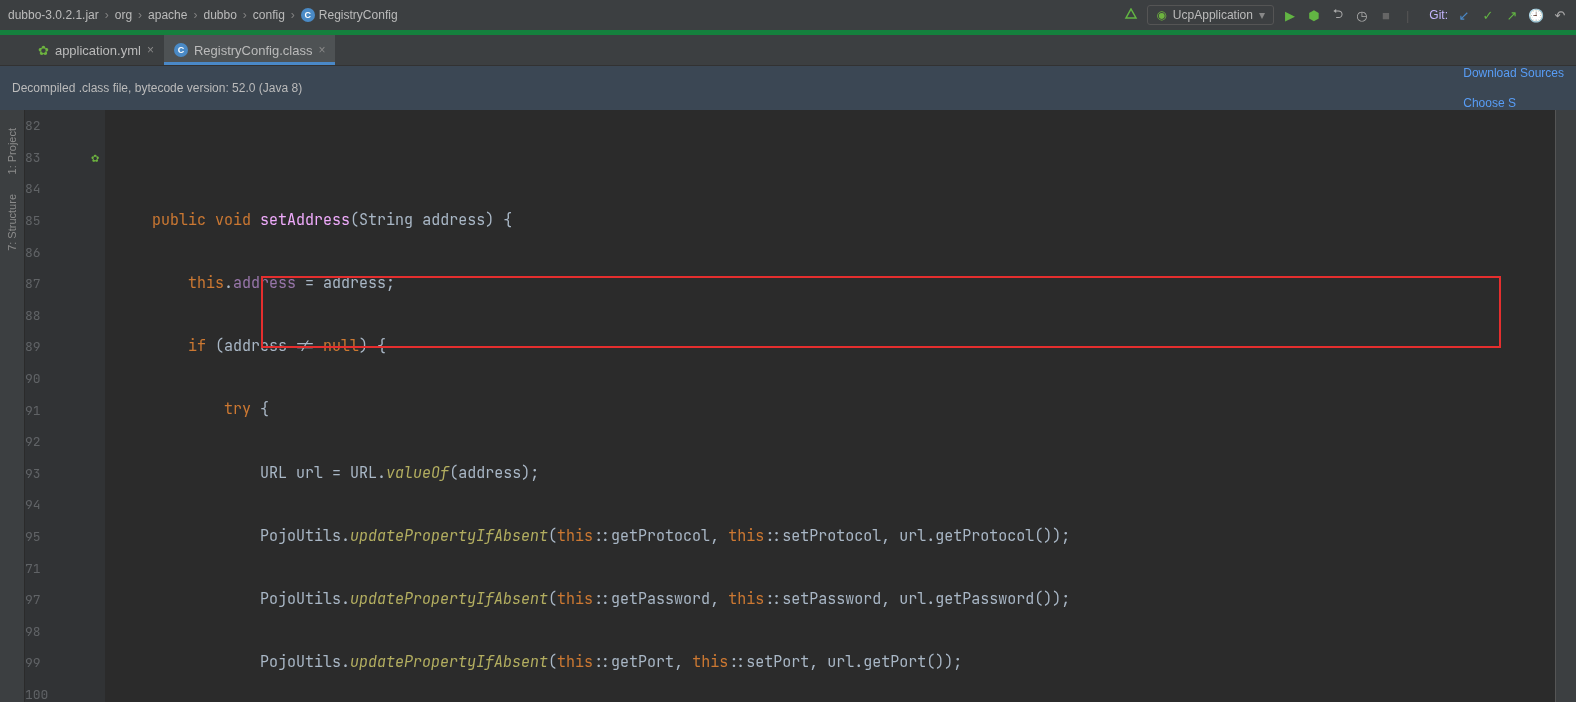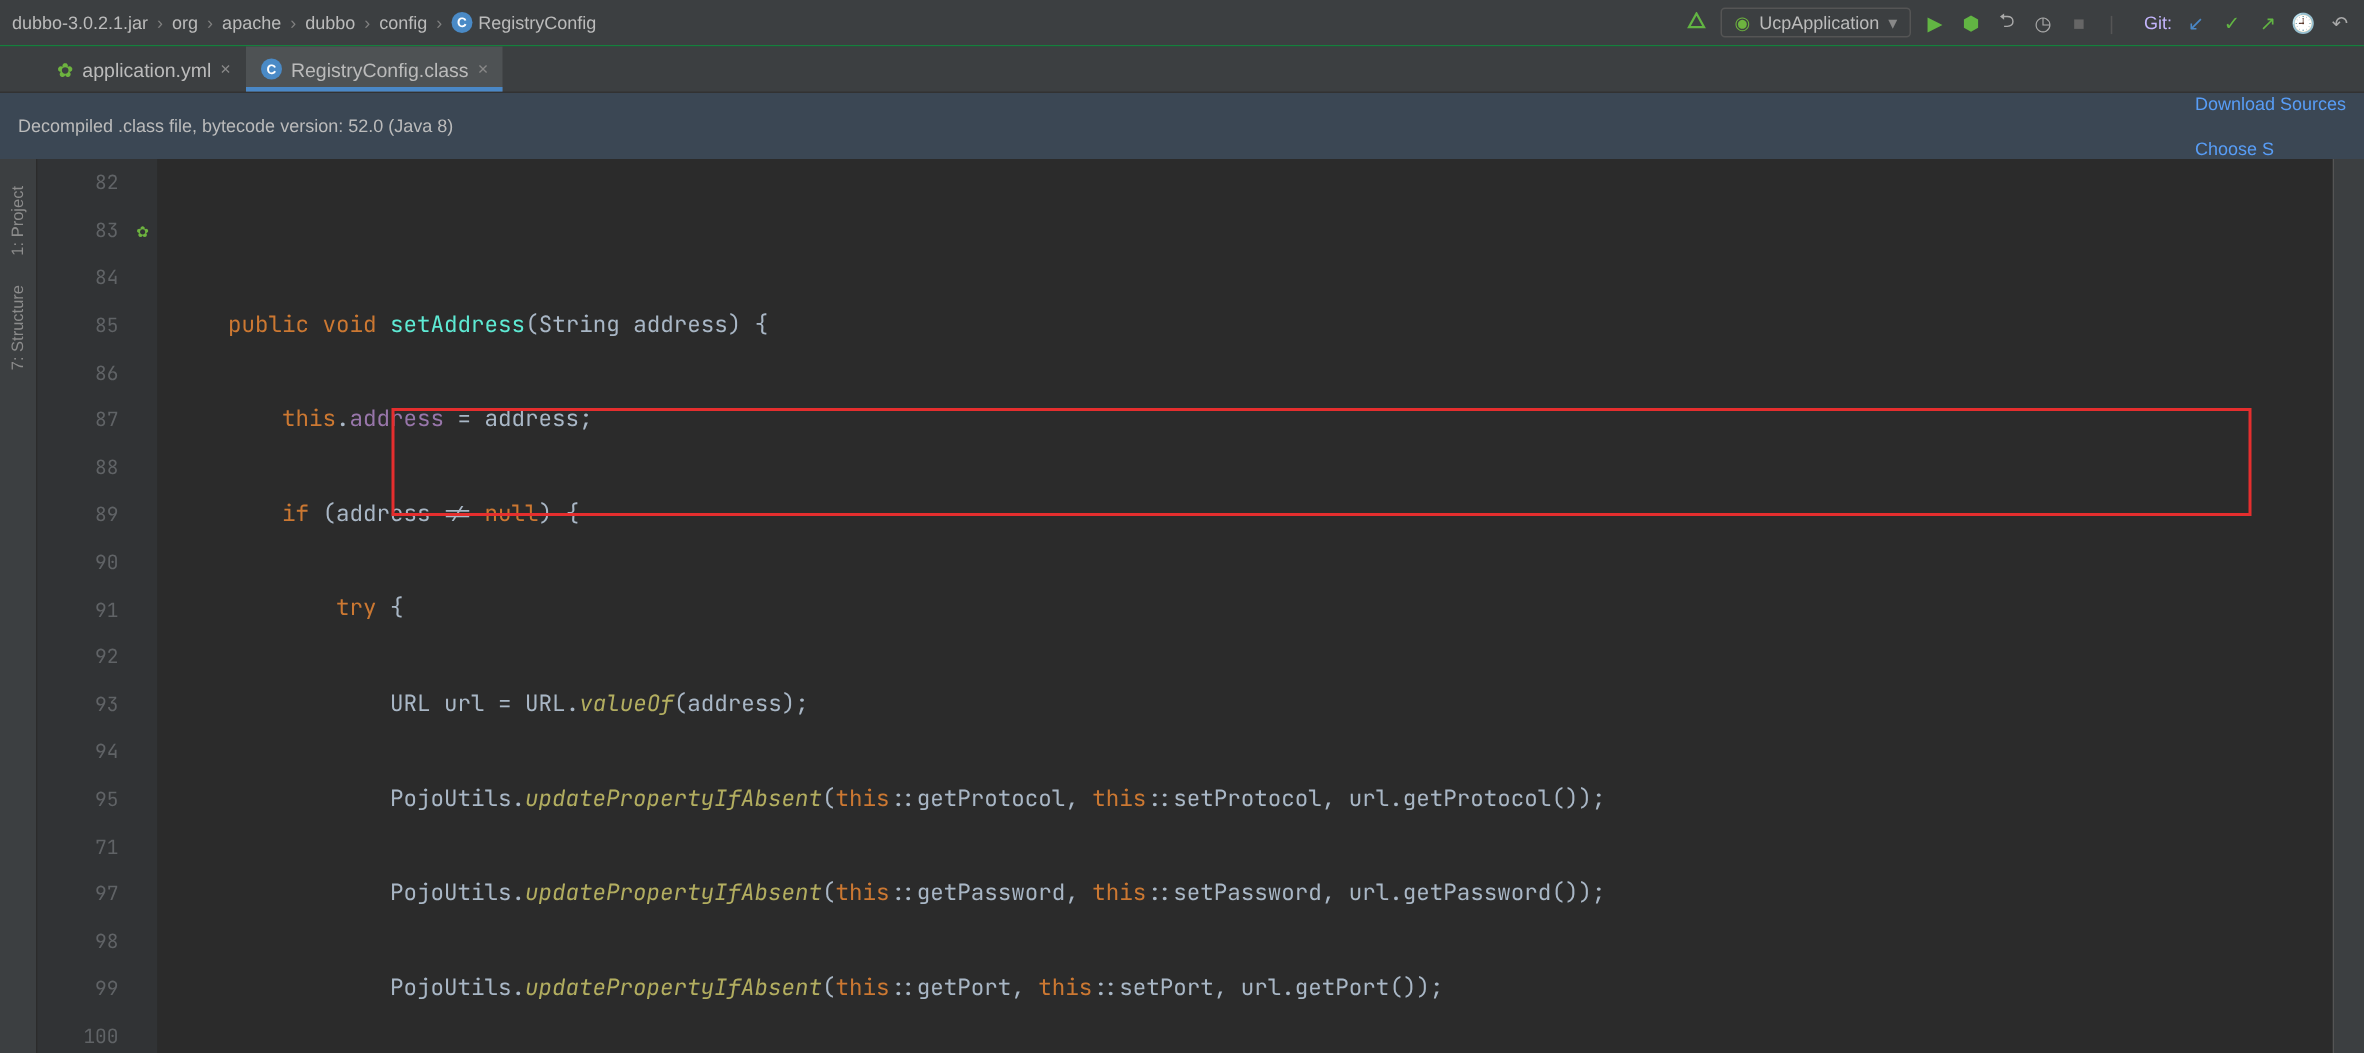--- a/index.html
+++ b/index.html
@@ -1,42 +1,42 @@
 <!DOCTYPE html>
 <html><head>
 <meta charset="utf-8">
 <style>
 html,body{margin:0;padding:0;width:1576px;height:702px;background:#2B2B2B;font-family:"Segoe UI",Arial,sans-serif;font-size:13px;color:#BBB;overflow:hidden;}
-.top-nav{height:30px;background:#3C3F41;display:flex;align-items:center;padding:0 8px;border-bottom:1px solid #15803d;}
+.top-nav{height:30px;background:#3C3F41;display:flex;align-items:center;padding:0 8px;border-bottom:5px solid #15803d;}
 .breadcrumbs{display:flex;align-items:center;gap:4px;flex:1;color:#BBB;font-size:12px;}
 .crumb{display:flex;align-items:center;gap:4px;}
 .crumb-sep{color:#808080;margin:0 2px;}
 .circle-icon{display:inline-flex;width:14px;height:14px;border-radius:50%;align-items:center;justify-content:center;font-size:9px;font-weight:bold;}
 .circle-icon.c{background:#4A8AC6;color:#fff;}
 .toolbar-right{display:flex;align-items:center;gap:8px;}
 .run-config{background:#3C3F41;border:1px solid #555;border-radius:3px;padding:2px 8px;display:flex;align-items:center;gap:6px;color:#BBB;font-size:12px;}
 .tb-icon{width:16px;height:16px;display:flex;align-items:center;justify-content:center;}
 .tabs{height:30px;background:#3C3F41;display:flex;align-items:center;padding-left:28px;border-bottom:1px solid #323232;}
 .tab{padding:0 10px;height:100%;display:flex;align-items:center;gap:6px;color:#BBB;font-size:13px;cursor:pointer;}
 .tab.active{background:#4E5254;border-bottom:3px solid #4A88C7;box-sizing:border-box;padding-top:3px;}
 .tab-close{color:#888;font-size:12px;}
 .banner{height:44px;background:#3B4754;display:flex;align-items:center;padding:0 12px;color:#BBB;font-size:12px;}
 .banner-links{margin-left:auto;display:flex;gap:16px;flex-direction:column;}
 .banner-links a{color:#589DF6;text-decoration:none;font-size:12px;}
 .editor-wrap{display:flex;height:calc(702px - 30px - 30px - 28px);}
 .left-rail{width:24px;background:#3C3F41;display:flex;flex-direction:column;align-items:center;padding-top:8px;border-right:1px solid #2B2B2B;}
 .rail-label{writing-mode:vertical-rl;transform:rotate(180deg);font-size:11px;color:#8C8C8C;margin:10px 0;display:flex;align-items:center;gap:4px;}
 .right-rail{width:20px;background:#3C3F41;border-left:1px solid #555;}
 .gutter{width:80px;background:#313335;flex-shrink:0;display:flex;flex-direction:column;padding-top:0;}
-.gutter-row{height:31.6px;display:flex;align-items:center;justify-content:flex-end;padding-right:26px;color:#606366;font-size:13px;font-family:"JetBrains Mono","Consolas",monospace;position:relative;}
+.gutter-row{height:31.6px;display:flex;align-items:center;justify-content:flex-start;padding-right:26px;color:#606366;font-size:13px;font-family:"JetBrains Mono","Consolas",monospace;position:relative;}
 .gutter-mark{position:absolute;right:6px;}
 .code-area{flex:1;background:#2B2B2B;font-family:"JetBrains Mono","Consolas",monospace;font-size:15px;line-height:31.6px;position:relative;padding-left:20px;white-space:pre;overflow:hidden;}
 .code-line{height:31.6px;color:#A9B7C6;}
 .kw{color:#CC7832;}
-.method-def{color:#5eead4;}
+.method-def{color:#f0abfc;}
 .field{color:#9876AA;}
 .static-call{color:#B3AE60;font-style:italic;}
 .highlight-box{position:absolute;border:2px solid #E52E2E;left:156px;top:166px;width:1236px;height:68px;pointer-events:none;}
 .spring-icon{color:#6DB33F;}
 .git-label{color:#c4b5fd;font-size:12px;margin-left:8px;}
 </style>
 </head>
 <body>
 
 <div class="top-nav">

